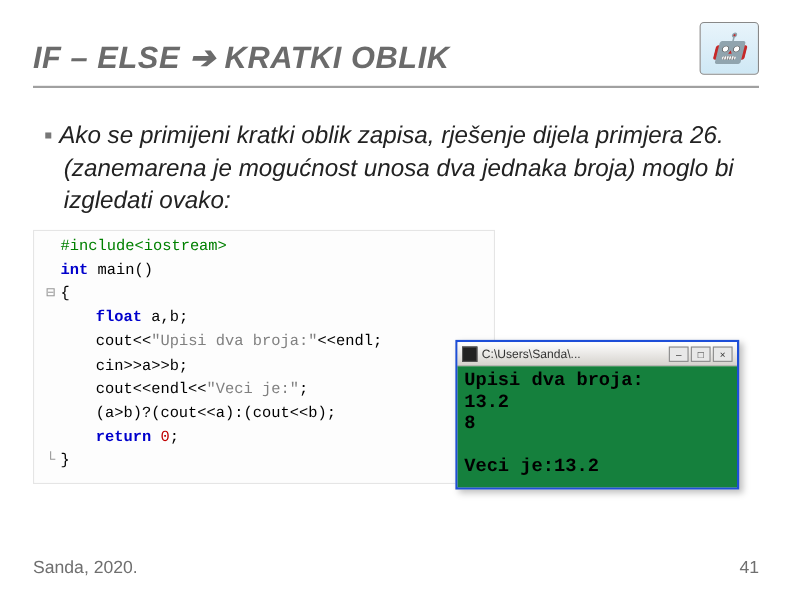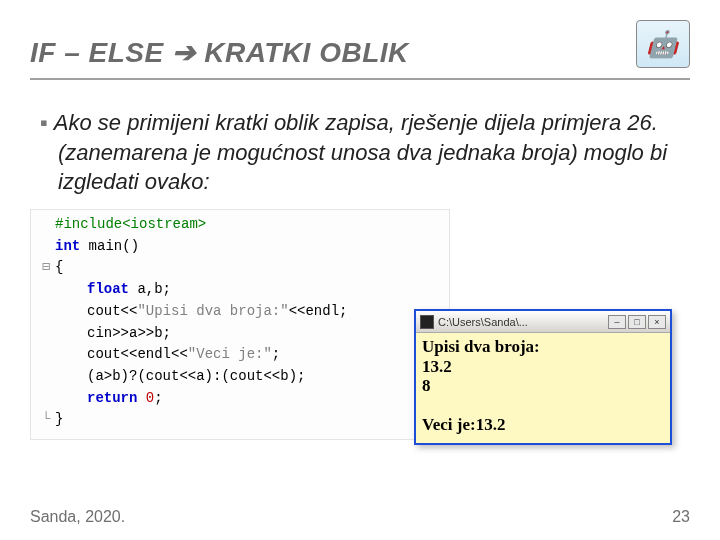--- a/index.html
+++ b/index.html
@@ -128,23 +128,23 @@
   .console-titlebar .btn {
     width: 18px;
     height: 14px;
     border: 1px solid #888;
     background: #e8e8e8;
     font-size: 9px;
     line-height: 12px;
     text-align: center;
   }
   .console-body {
-    background: #fef9c3;
+    background: #15803d;
     padding: 4px 6px 6px 6px;
-    font-family: Liberation Serif, serif;
+    font-family: Liberation Mono, monospace;
     font-size: 17px;
     font-weight: bold;
     line-height: 1.15;
     color: #000;
     min-height: 110px;
     white-space: pre;
   }
   .footer {
     position: absolute;
     bottom: 14px;
@@ -202,15 +202,15 @@
       <div class="console-body">Upisi dva broja:
 13.2
 8
 
 Veci je:13.2</div>
     </div>
   </div>
 
   <div class="footer">
     <span>Sanda, 2020.</span>
-    <span>23</span>
+    <span>41</span>
   </div>
 </div>
 
 </body></html>

